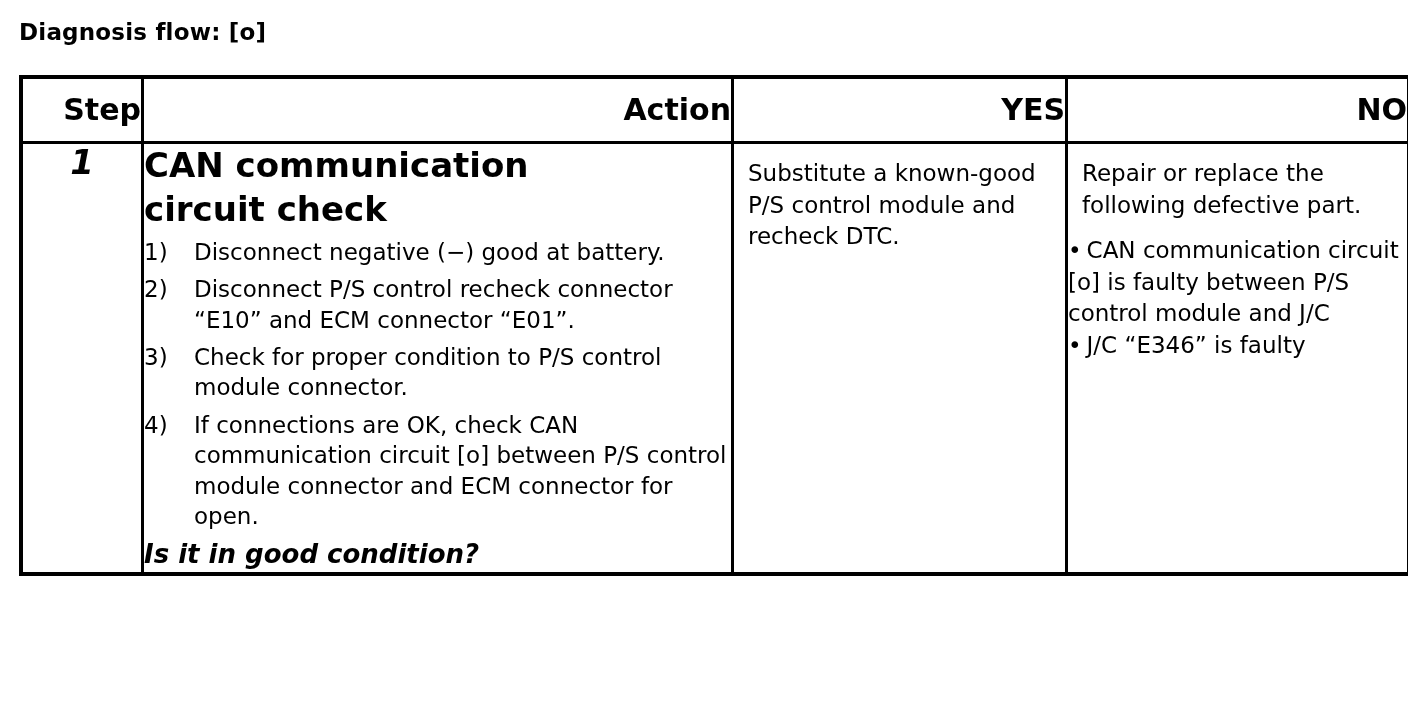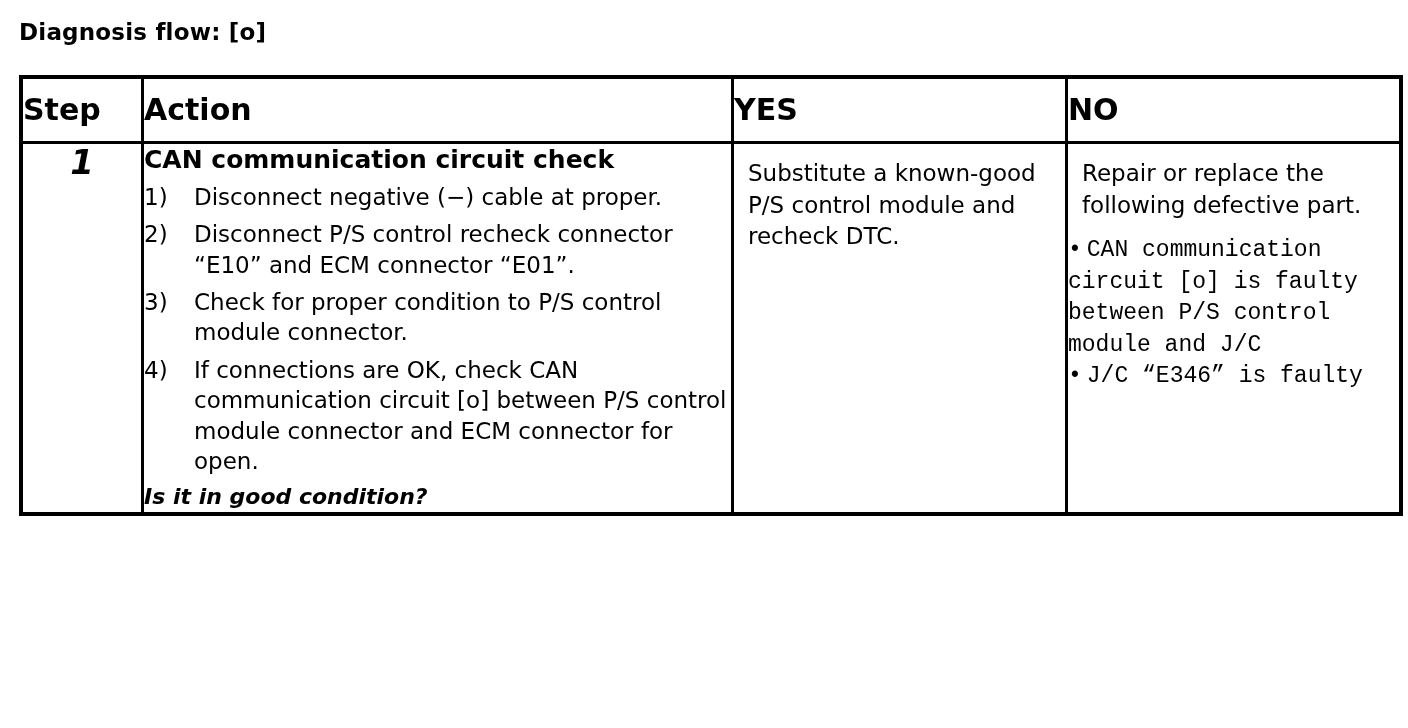--- a/index.html
+++ b/index.html
@@ -42,24 +42,24 @@
     border: 3px solid #000000;
     vertical-align: top;
     padding: 0;
   }
   .flow-table {
     border: 4px solid #000000;
   }
   th.col-step   { width: 118px; }
   th.col-action { width: 587px; }
   th.col-yes    { width: 331px; }
-  th.col-no     { width: 331px; }
+  th.col-no     { width: 331px; padding-left: 8px; }
 
   .hdr {
-    text-align: left;
+    text-align: right;
     font-size: 30px;
     font-weight: bold;
     height: 62px;
     line-height: 62px;
     padding: 0;
     vertical-align: middle;
   }
 
   .cell-step {
     text-align: center;
@@ -70,21 +70,21 @@
     font-size: 34px;
     font-weight: bold;
     font-style: italic;
     line-height: 1.1;
   }
 
   .cell-action {
     padding: 12px 8px 12px 10px;
   }
   .action-heading {
-    font-size: 25px;
+    font-size: 34px;
     font-weight: bold;
     line-height: 1.28;
     margin: 0 0 6px 0;
     max-width: 510px;
   }
   .steps-list {
     margin: 0;
     padding: 0;
     list-style: none;
   }
@@ -96,39 +96,38 @@
     line-height: 1.32;
   }
   .steps-list li .marker {
     position: absolute;
     left: 0;
     top: 0;
     width: 40px;
     text-align: left;
   }
   .action-question {
-    font-size: 22px;
+    font-size: 26px;
     font-weight: bold;
     font-style: italic;
     line-height: 1.3;
   }
 
   .cell-yes, .cell-no {
     padding: 10px 6px 10px 11px;
   }
   .plain-text {
     font-size: 23px;
     line-height: 1.37;
     margin: 14px;
   }
   .bullet-list {
     margin: 0;
     padding: 0;
     list-style: none;
-    font-family: Liberation Mono, monospace;
   }
   .bullet-list li {
     font-size: 23px;
     line-height: 1.37;
     margin: 0;
   }
   .bullet-list li .dot {
     margin-right: 5px;
   }
 </style>
@@ -154,21 +153,21 @@
         <td class="cell-step">
           <div class="step-num">1</div>
         </td>
 
         <td class="cell-action">
           <div class="action-heading">CAN communication circuit check</div>
 
           <ol class="steps-list">
             <li>
               <span class="marker">1)</span>
-              <span>Disconnect negative (−) cable at proper.</span>
+              <span>Disconnect negative (−) good at battery.</span>
             </li>
             <li>
               <span class="marker">2)</span>
               <span>Disconnect P/S control recheck connector “E10” and ECM connector “E01”.</span>
             </li>
             <li>
               <span class="marker">3)</span>
               <span>Check for proper condition to P/S control module connector.</span>
             </li>
             <li>

